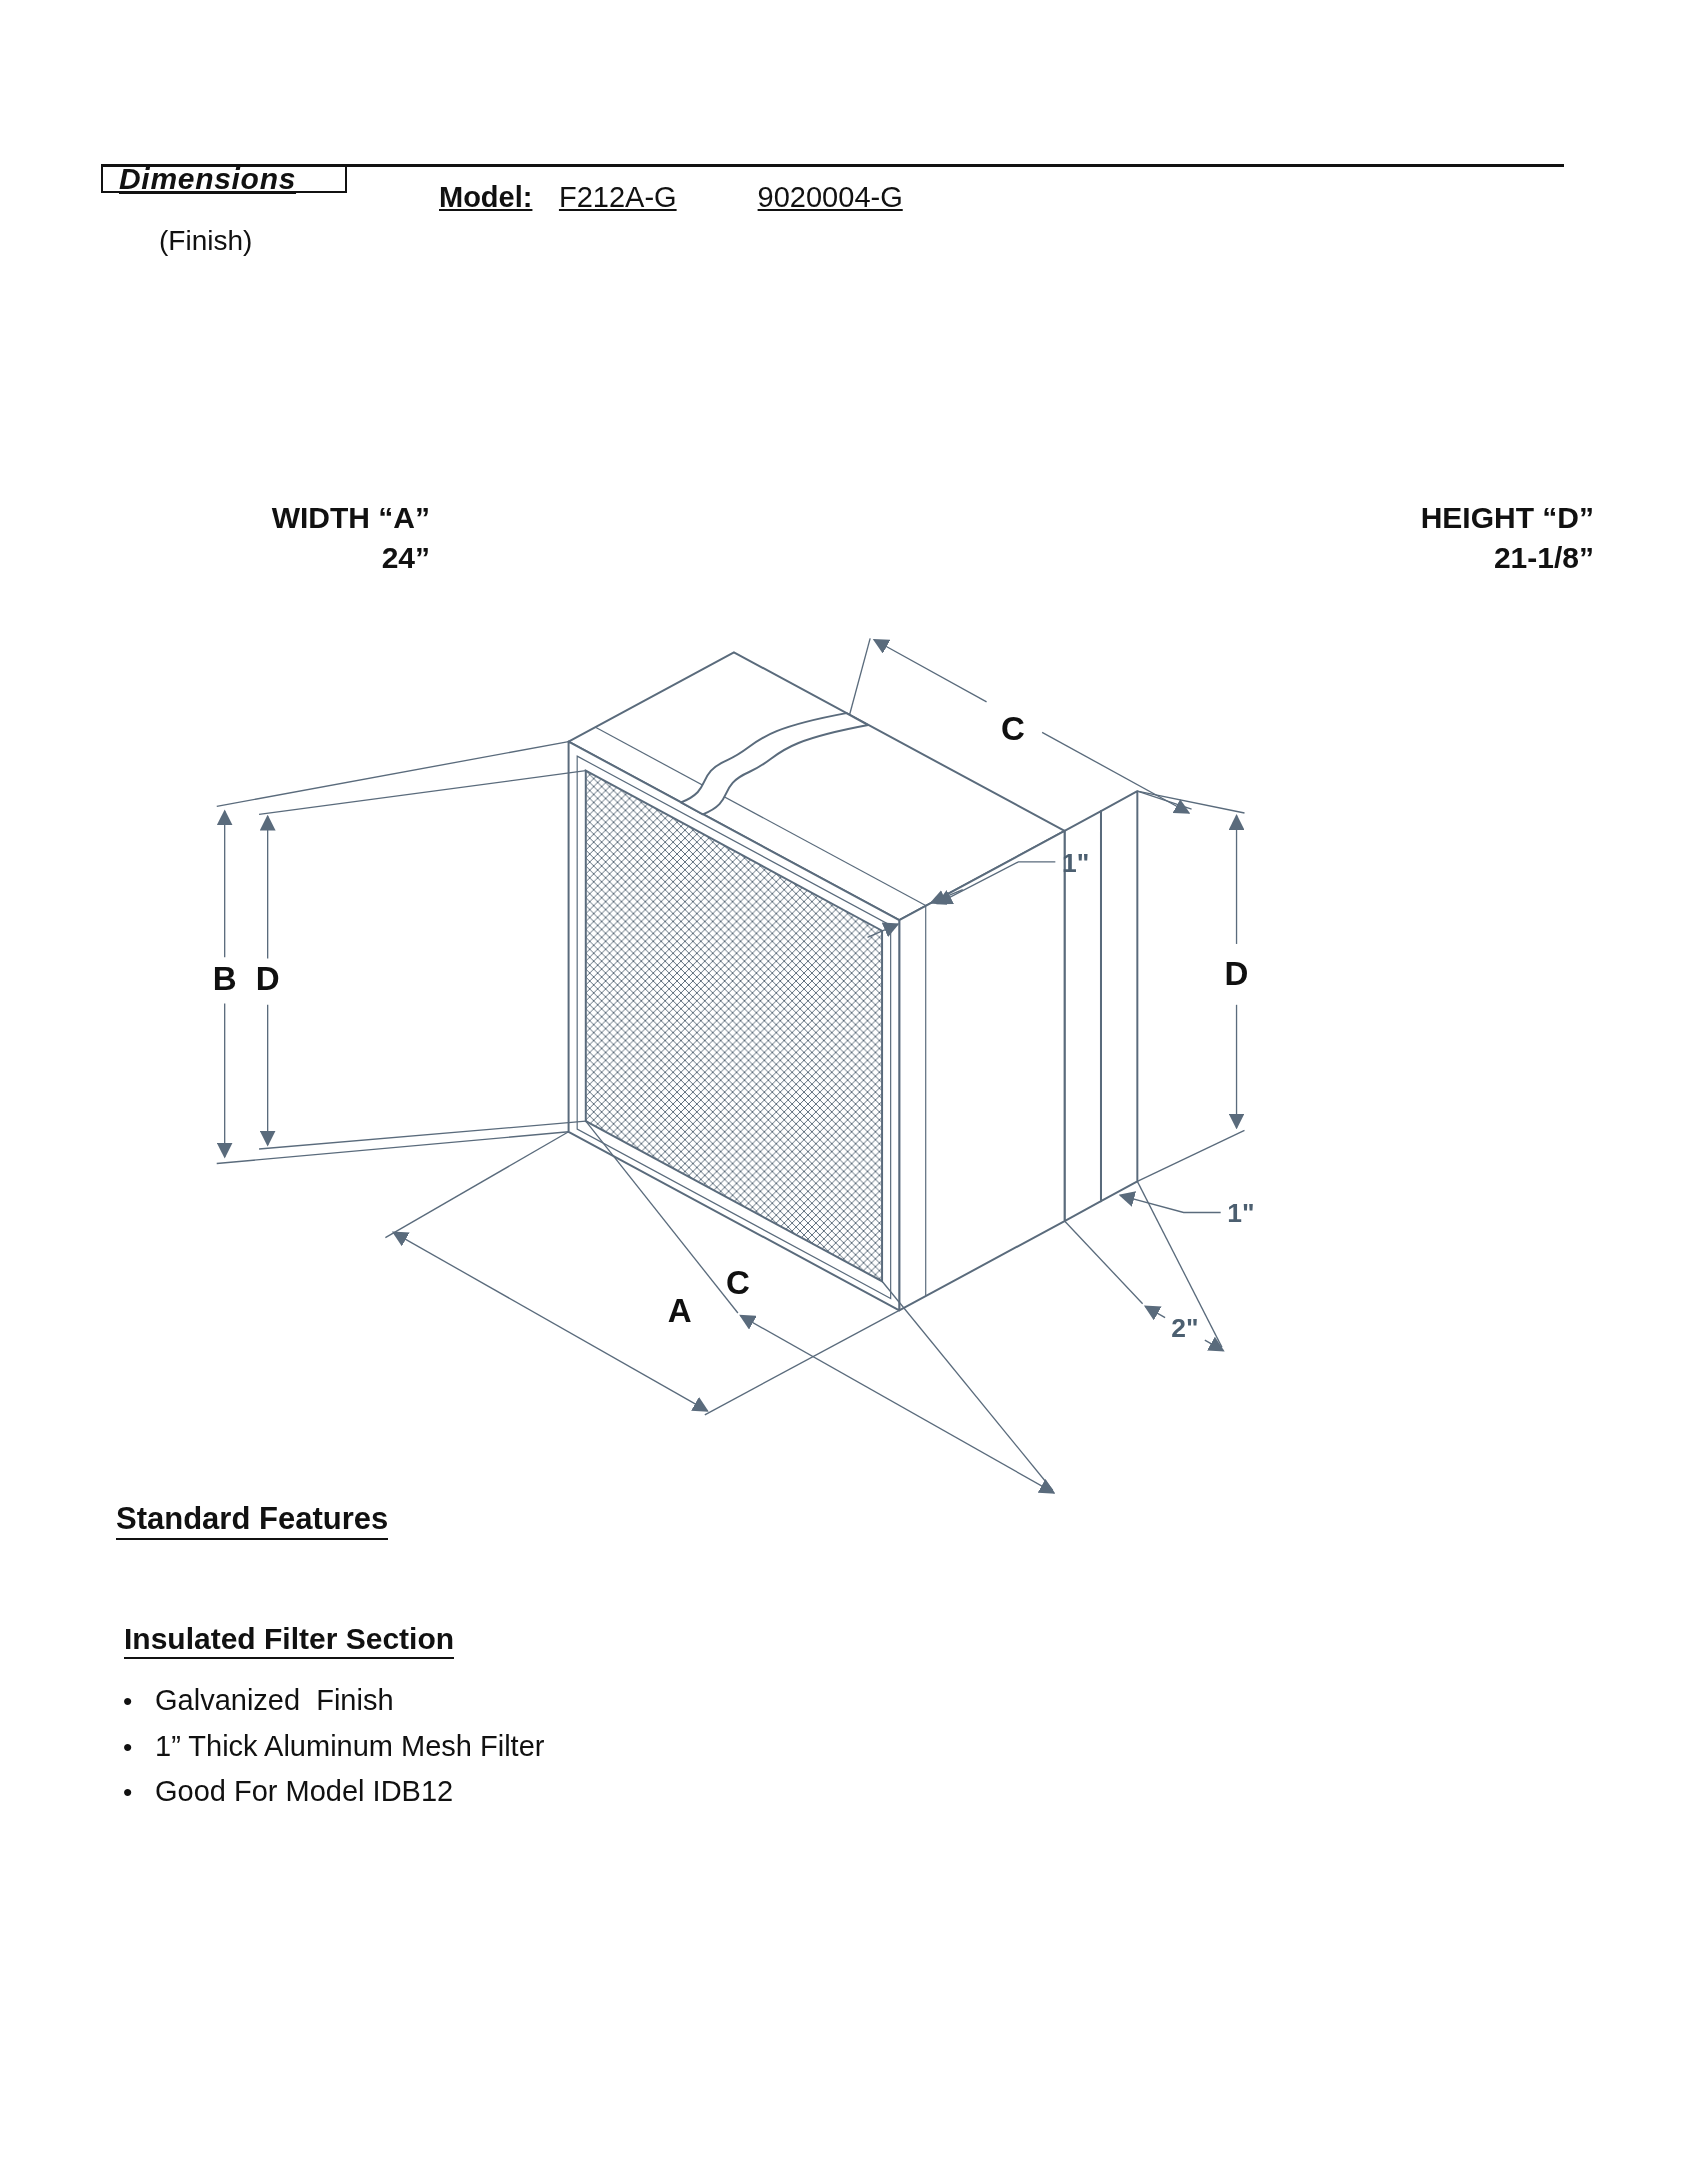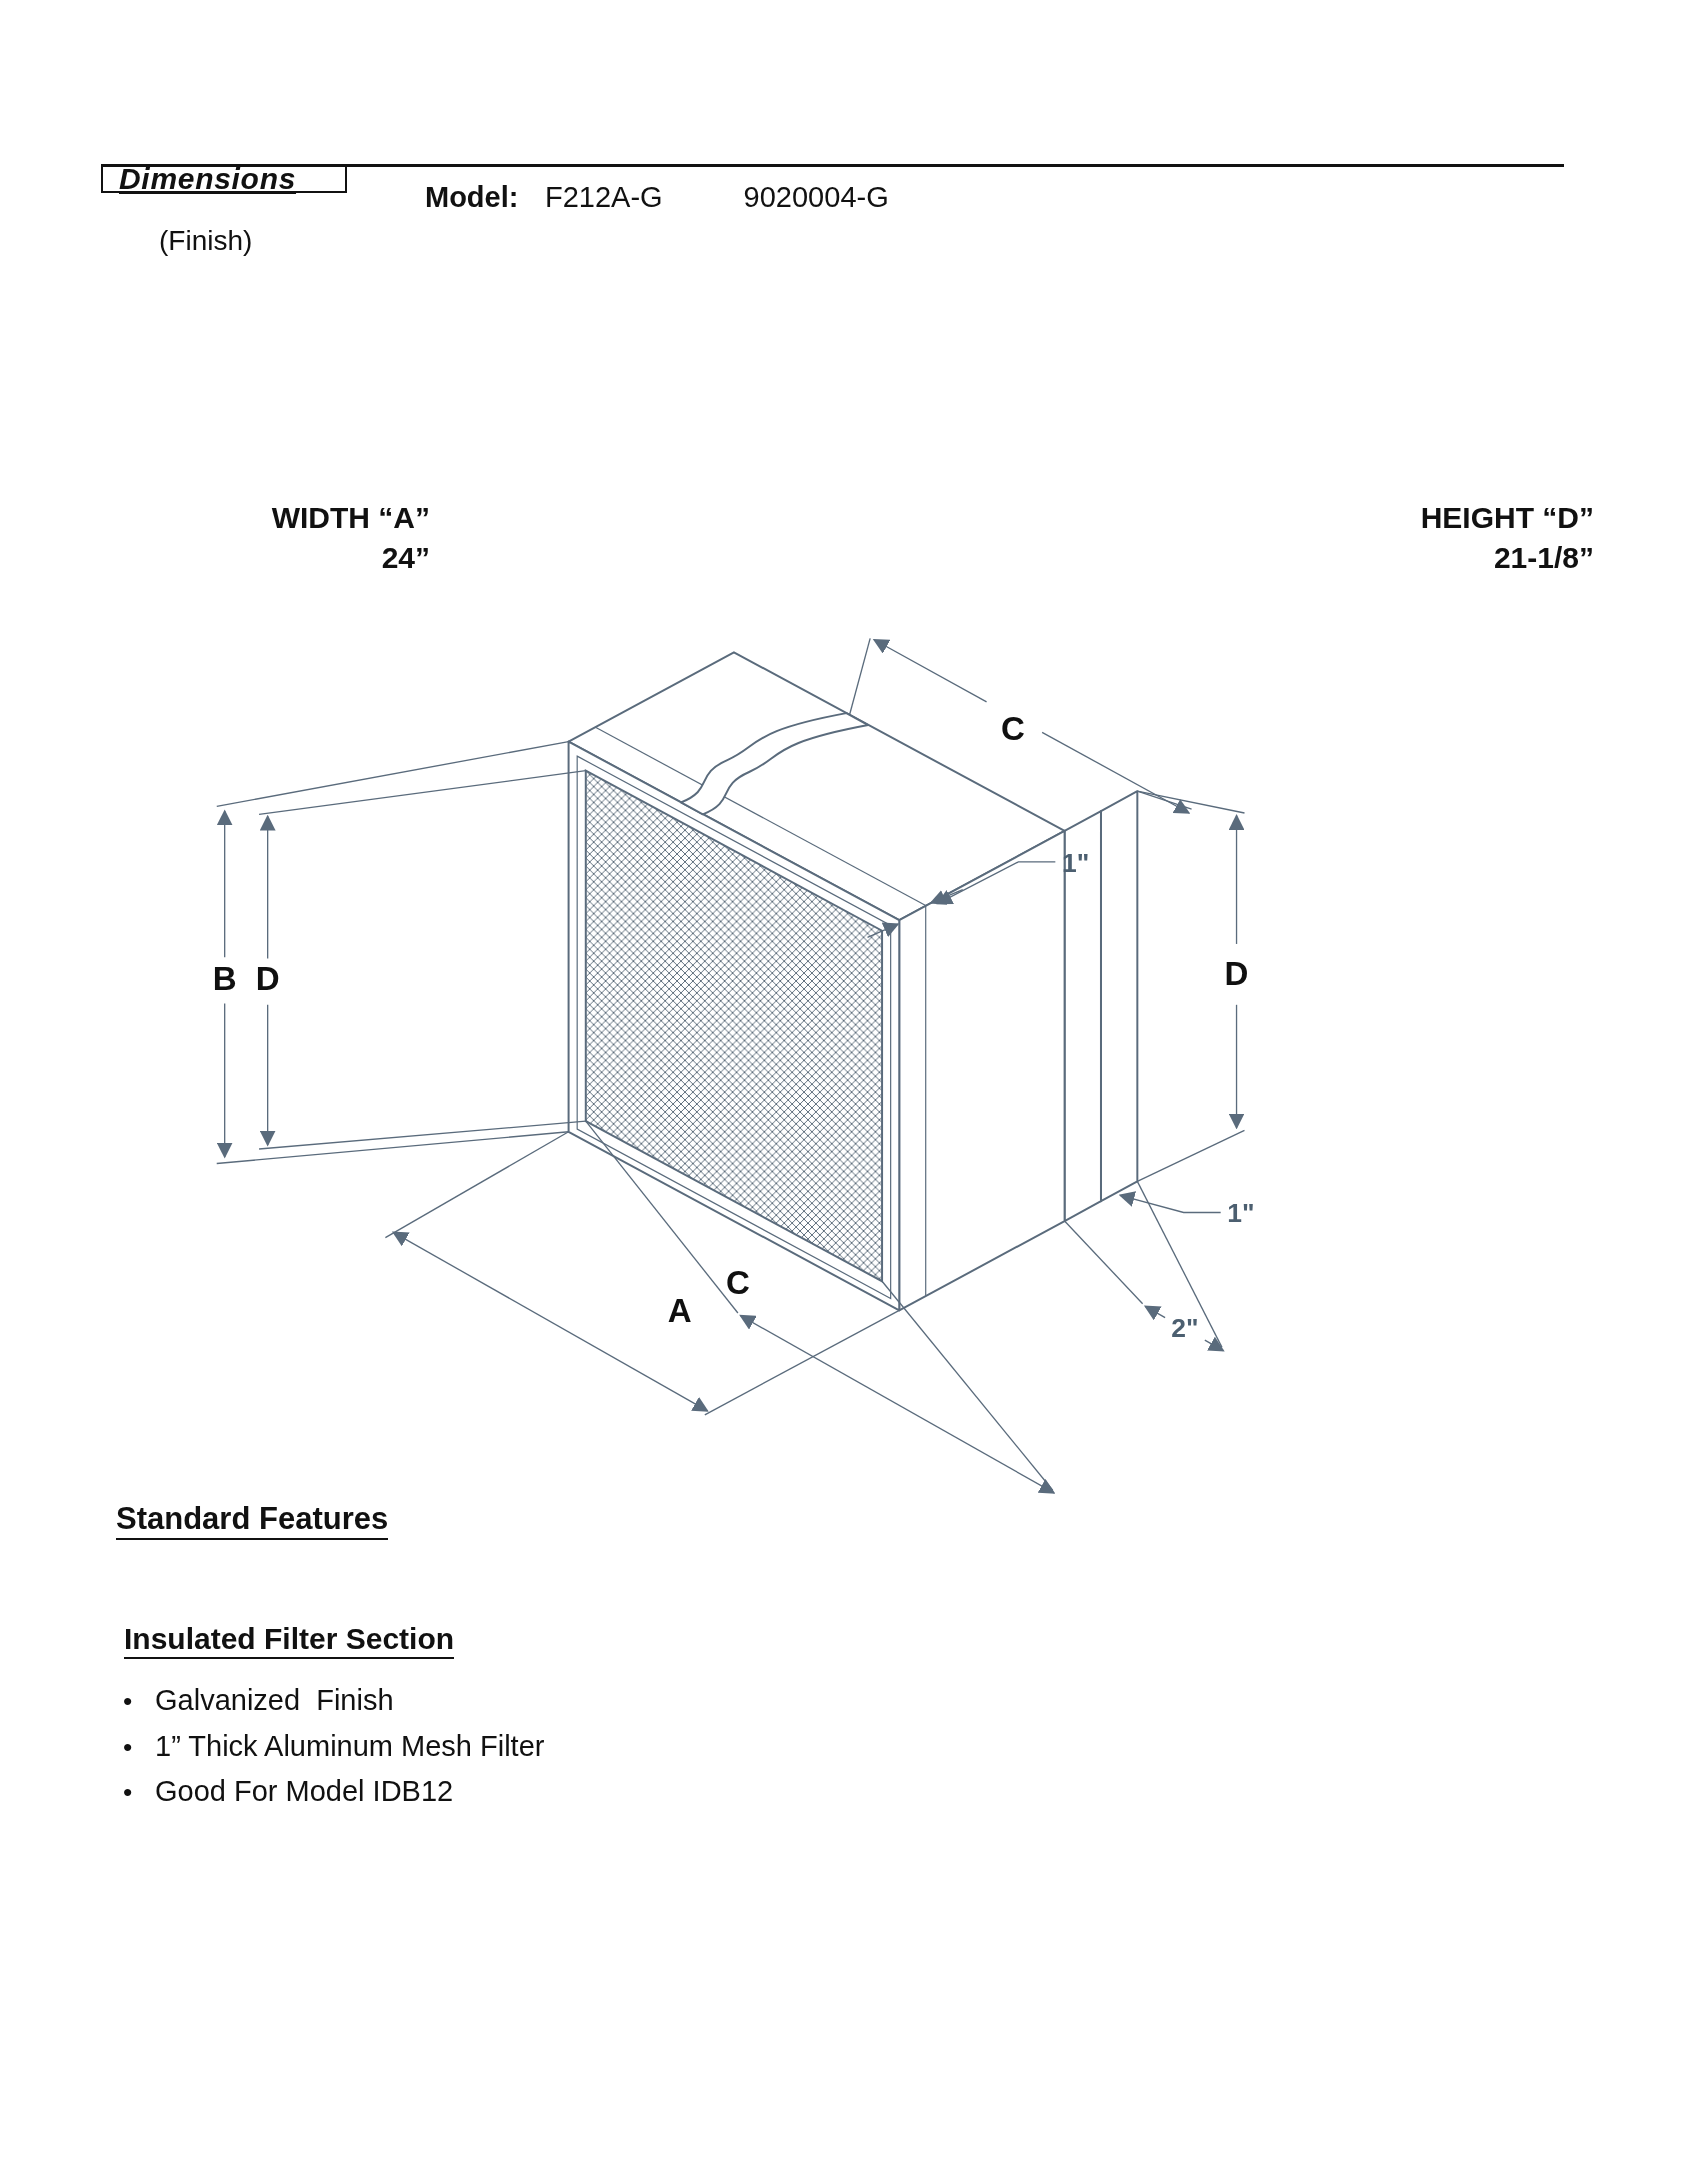--- a/index.html
+++ b/index.html
@@ -7,21 +7,21 @@
     position:relative;width:1687px;height:2183px;background:#ffffff;
     font-family:"Liberation Sans",sans-serif;color:#111;overflow:hidden;margin:0 auto;
   }
   .top-rule{position:absolute;left:101px;top:164px;width:1463px;height:2.6px;background:#111;}
   .dims-box{
     position:absolute;left:101px;top:165px;width:246px;height:28px;border:2.6px solid #111;
     background:#fff;display:flex;align-items:center;padding-left:16px;box-sizing:border-box;text-decoration:underline;
   }
   .dims-box .t{font-size:30px;font-weight:bold;font-style:italic;letter-spacing:0.7px;}
   .inches{position:absolute;left:159px;top:225px;font-size:28px;}
-  .model-line{position:absolute;left:425px;top:181px;font-size:29px;display:flex;align-items:baseline;}
+  .model-line{position:absolute;left:439px;top:181px;font-size:29px;display:flex;align-items:baseline;text-decoration:underline;}
   .model-label{font-weight:bold;}
   .model-value{margin-left:26.5px;}
   .part-number{margin-left:81px;}
   .dim-col{
     position:absolute;top:498px;width:344px;text-align:right;
     font-size:30px;font-weight:bold;line-height:1.32;
   }
   .dim-col.c0{left:86px;} .dim-col.c1{left:473px;} .dim-col.c2{left:857px;} .dim-col.c3{left:1250px;}
   .drawing-wrap{position:absolute;left:185px;top:576px;width:1078px;height:933px;}
   .features-title{

